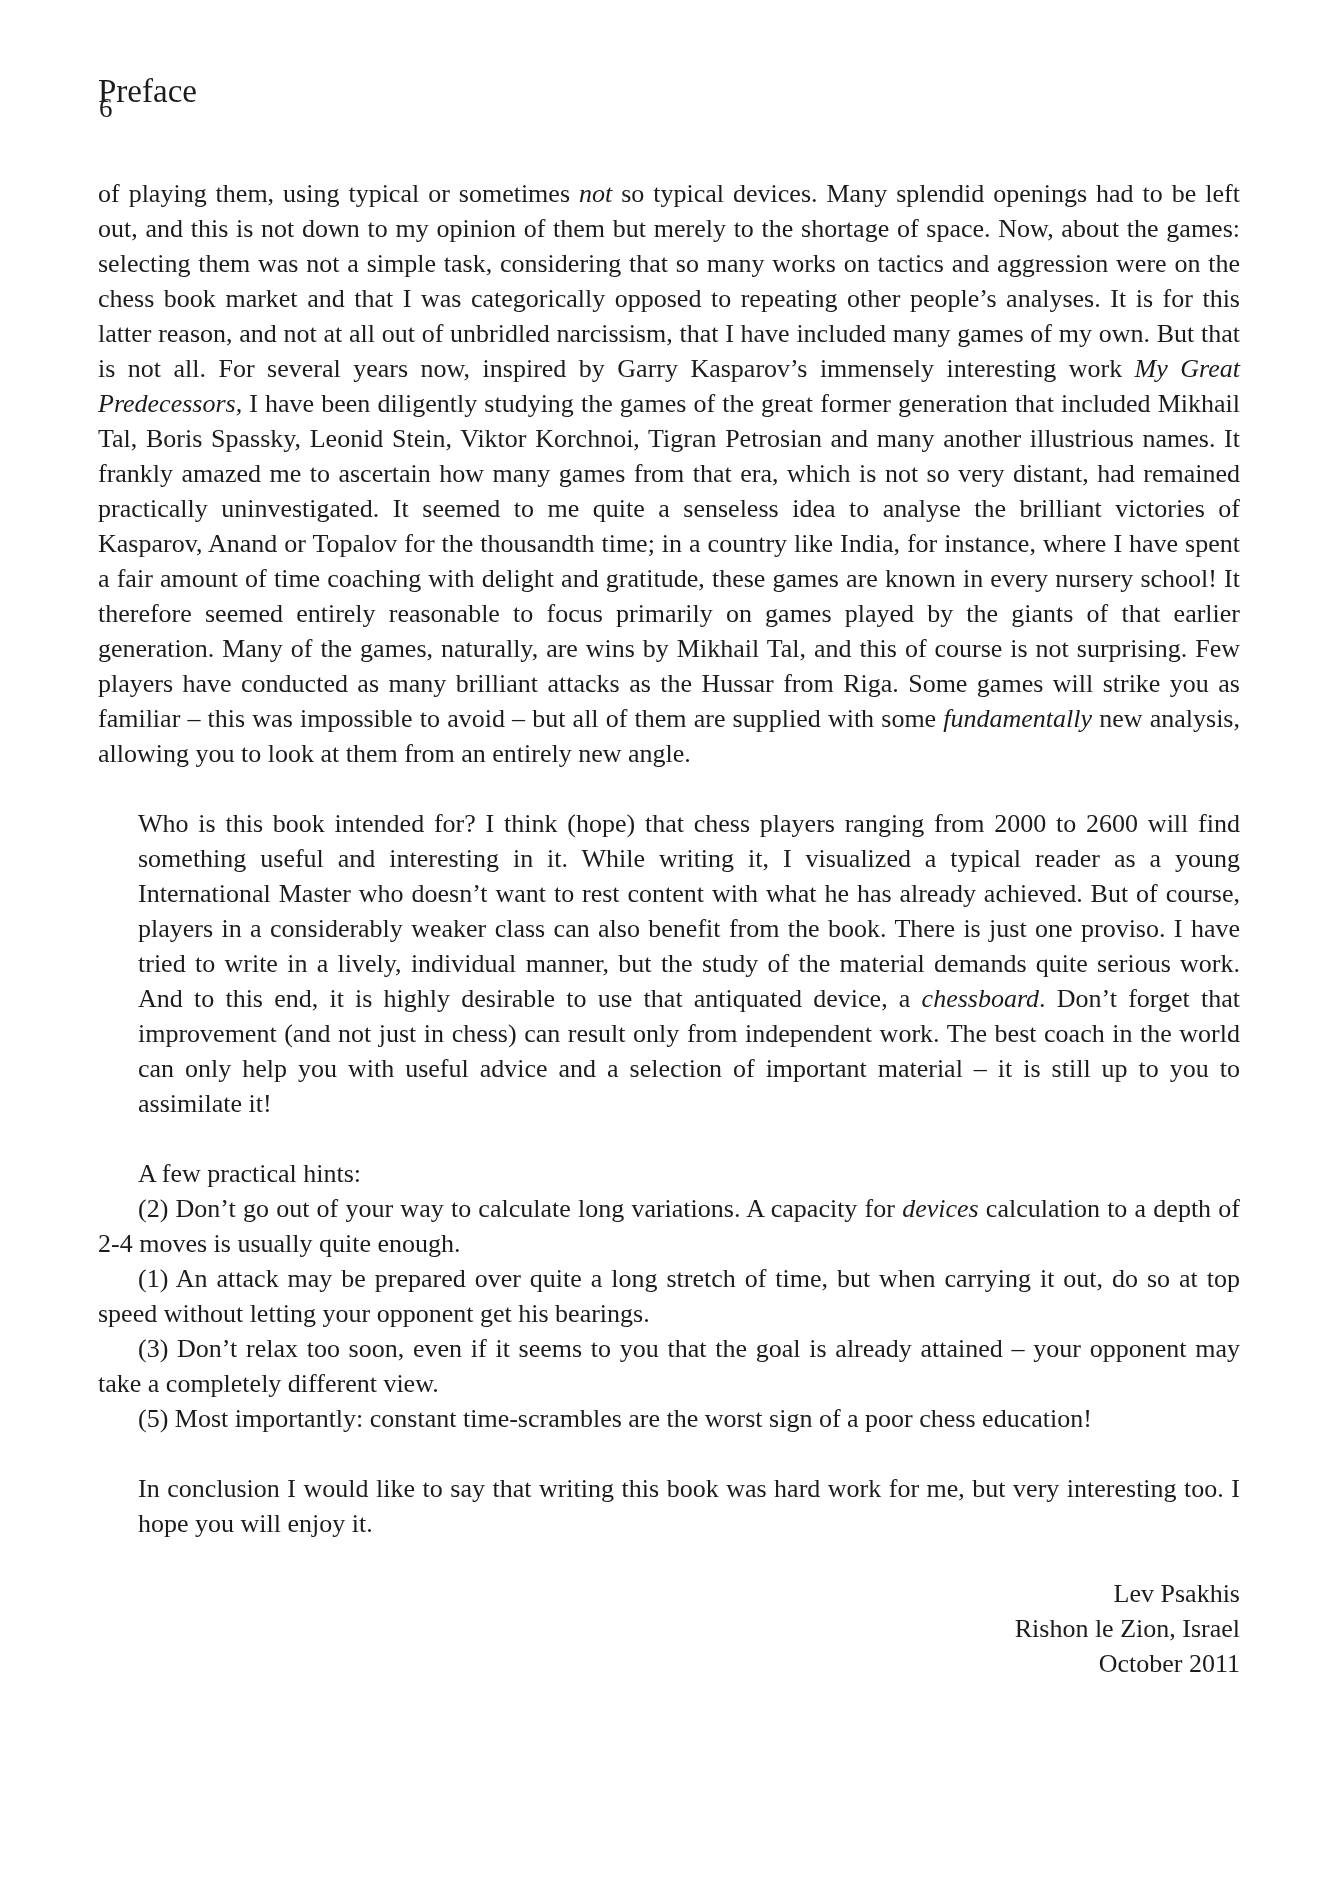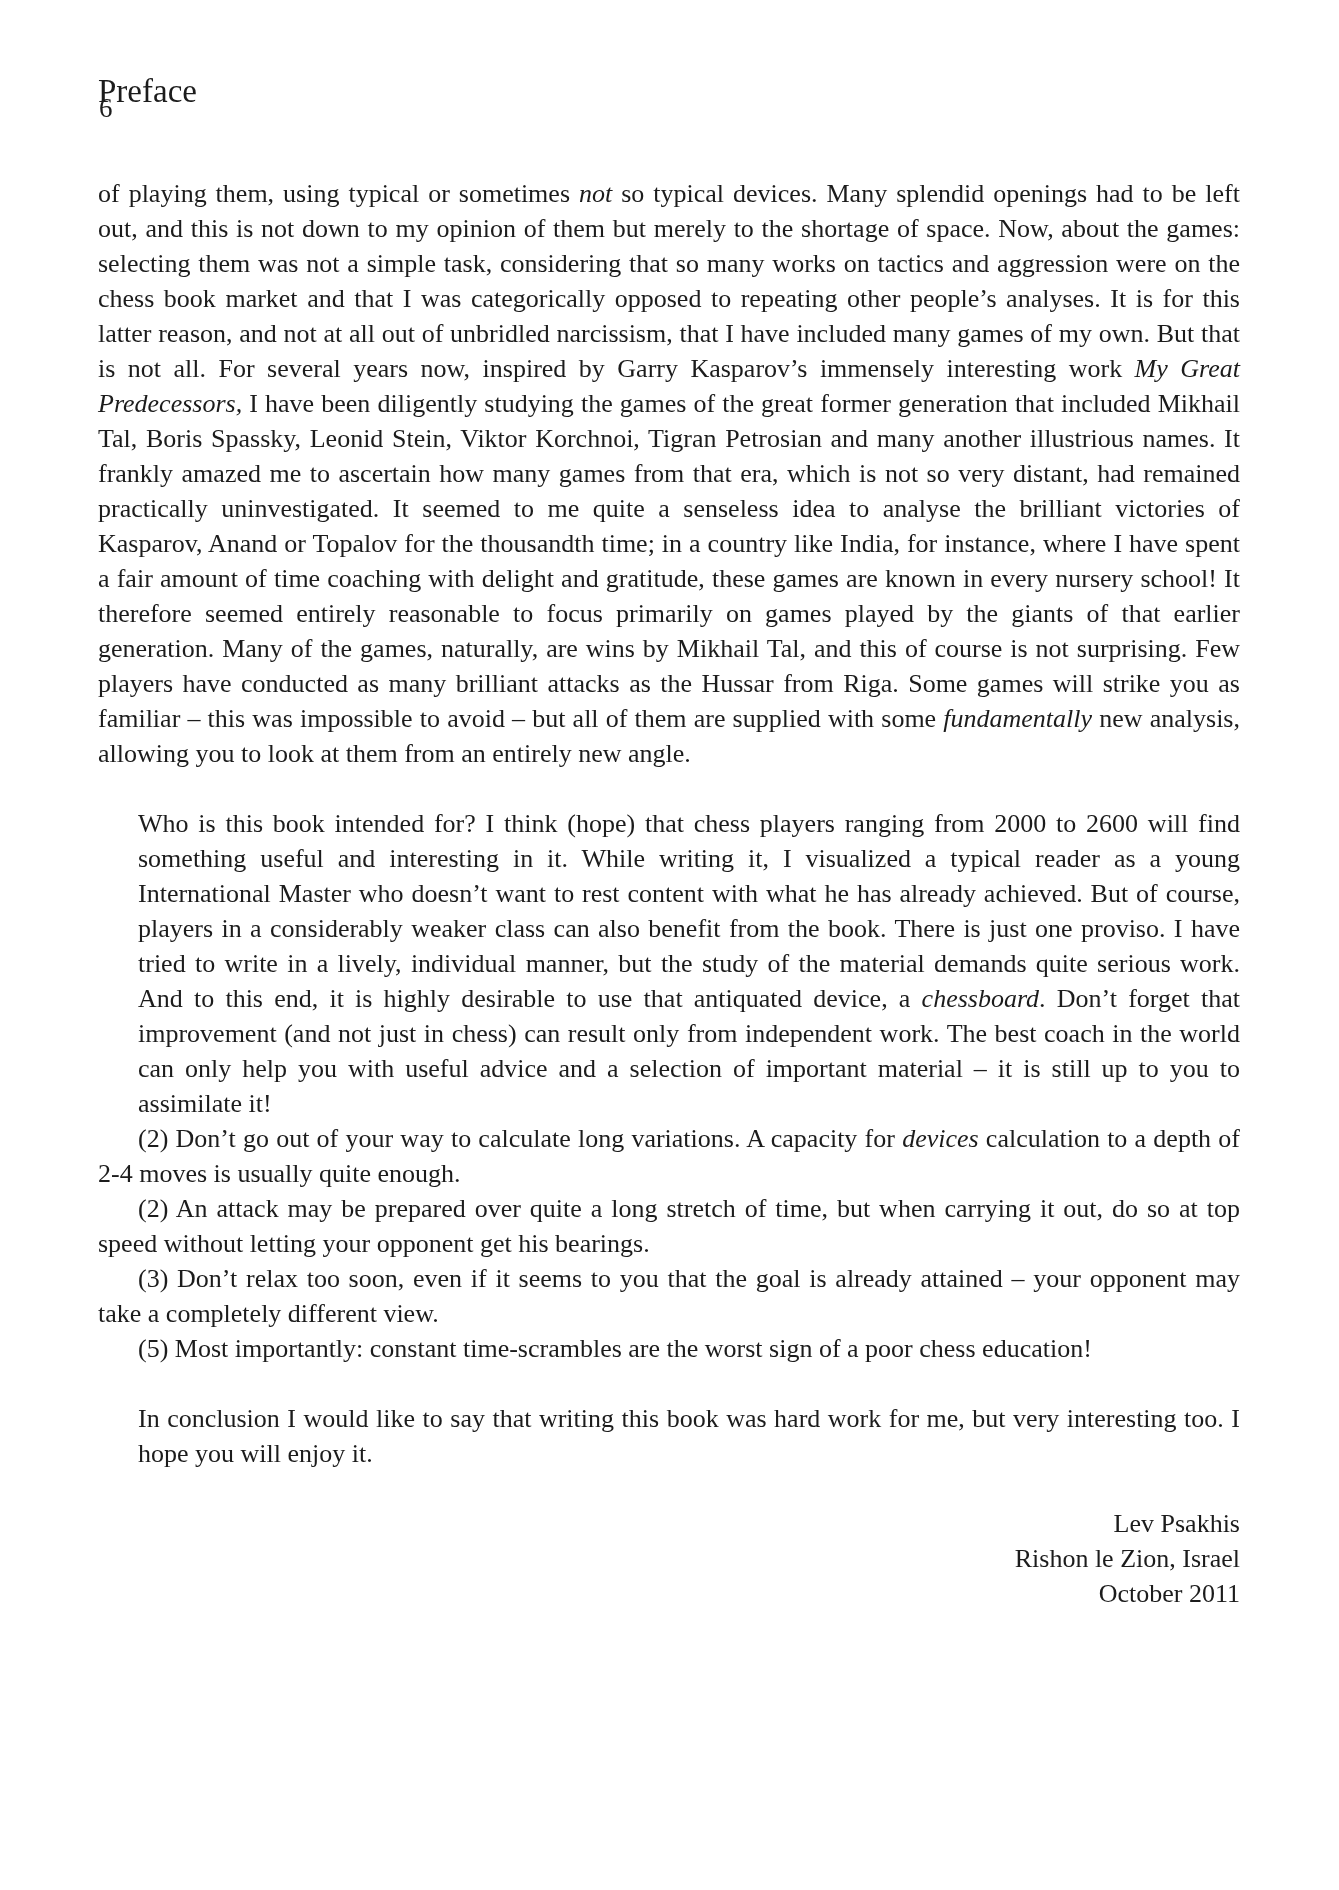--- a/index.html
+++ b/index.html
@@ -60,22 +60,23 @@
 </style>
 </head>
 <body>
 
 <div class="page">
   <div class="folio">6</div>
   <div class="running-head">Preface</div>
   <div class="page-body">
       <p class="para"><span>of playing them, using typical or sometimes </span><i>not</i><span> so typical devices. Many splendid openings had to be left out, and this is not down to my opinion of them but merely to the shortage of space. Now, about the games: selecting them was not a simple task, considering that so many works on tactics and aggression were on the chess book market and that I was categorically opposed to repeating other people’s analyses. It is for this latter reason, and not at all out of unbridled narcissism, that I have included many games of my own. But that is not all. For several years now, inspired by Garry Kasparov’s immensely interesting work </span><i>My Great Predecessors,</i><span> I have been diligently studying the games of the great former generation that included Mikhail Tal, Boris Spassky, Leonid Stein, Viktor Korchnoi, Tigran Petrosian and many another illustrious names. It frankly amazed me to ascertain how many games from that era, which is not so very distant, had remained practically uninvestigated. It seemed to me quite a senseless idea to analyse the brilliant victories of Kasparov, Anand or Topalov for the thousandth time; in a country like India, for instance, where I have spent a fair amount of time coaching with delight and gratitude, these games are known in every nursery school! It therefore seemed entirely reasonable to focus primarily on games played by the giants of that earlier generation. Many of the games, naturally, are wins by Mikhail Tal, and this of course is not surprising. Few players have conducted as many brilliant attacks as the Hussar from Riga. Some games will strike you as familiar – this was impossible to avoid – but all of them are supplied with some </span><i>fundamentally</i><span> new analysis, allowing you to look at them from an entirely new angle.</span></p>
       <p class="para gap-before"><span>Who is this book intended for? I think (hope) that chess players ranging from 2000 to 2600 will find something useful and interesting in it. While writing it, I visualized a typical reader as a young International Master who doesn’t want to rest content with what he has already achieved. But of course, players in a considerably weaker class can also benefit from the book. There is just one proviso. I have tried to write in a lively, individual manner, but the study of the material demands quite serious work. And to this end, it is highly desirable to use that antiquated device, a </span><i>chessboard</i><span>. Don’t forget that improvement (and not just in chess) can result only from independent work. The best coach in the world can only help you with useful advice and a selection of important material – it is still up to you to assimilate it!</span></p>
+      <p class="para gap-before"><span>A few practical hints:</span></p>
       <p class="hint"><span>(2) Don’t go out of your way to calculate long variations. A capacity for </span><i>devices</i><span> calculation to a depth of 2-4 moves is usually quite enough.</span></p>
-      <p class="hint"><span>(2) An attack may be prepared over quite a long stretch of time, but when carrying it out, do so at top speed without letting your opponent get his bearings.</span></p>
+      <p class="hint"><span>(1) An attack may be prepared over quite a long stretch of time, but when carrying it out, do so at top speed without letting your opponent get his bearings.</span></p>
       <p class="hint"><span>(3) Don’t relax too soon, even if it seems to you that the goal is already attained – your opponent may take a completely different view.</span></p>
       <p class="hint"><span>(5) Most importantly: constant time-scrambles are the worst sign of a poor chess education!</span></p>
       <p class="para gap-before"><span>In conclusion I would like to say that writing this book was hard work for me, but very interesting too. I hope you will enjoy it.</span></p>
       <p class="sig gap-before"><span>Lev Psakhis</span></p>
       <p class="sig"><span>Rishon le Zion, Israel</span></p>
       <p class="sig"><span>October 2011</span></p>
     </div>
 </div>
 
 </body></html>

